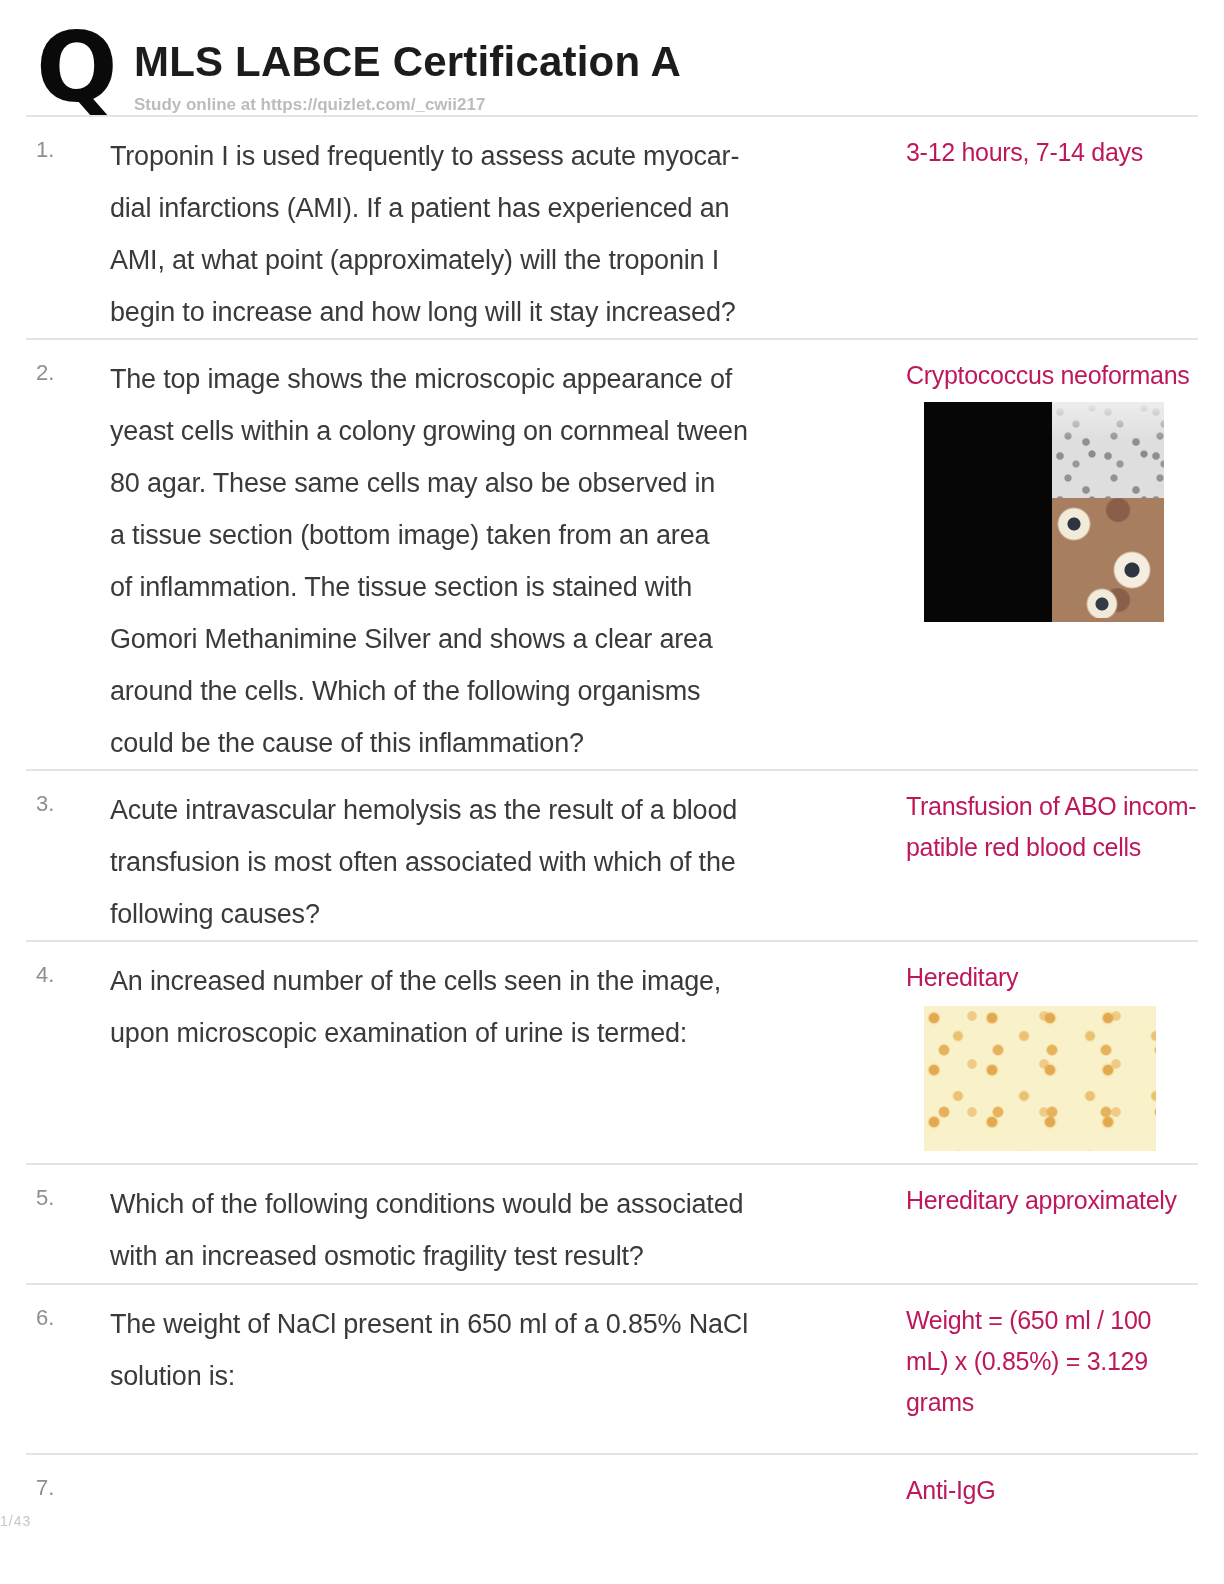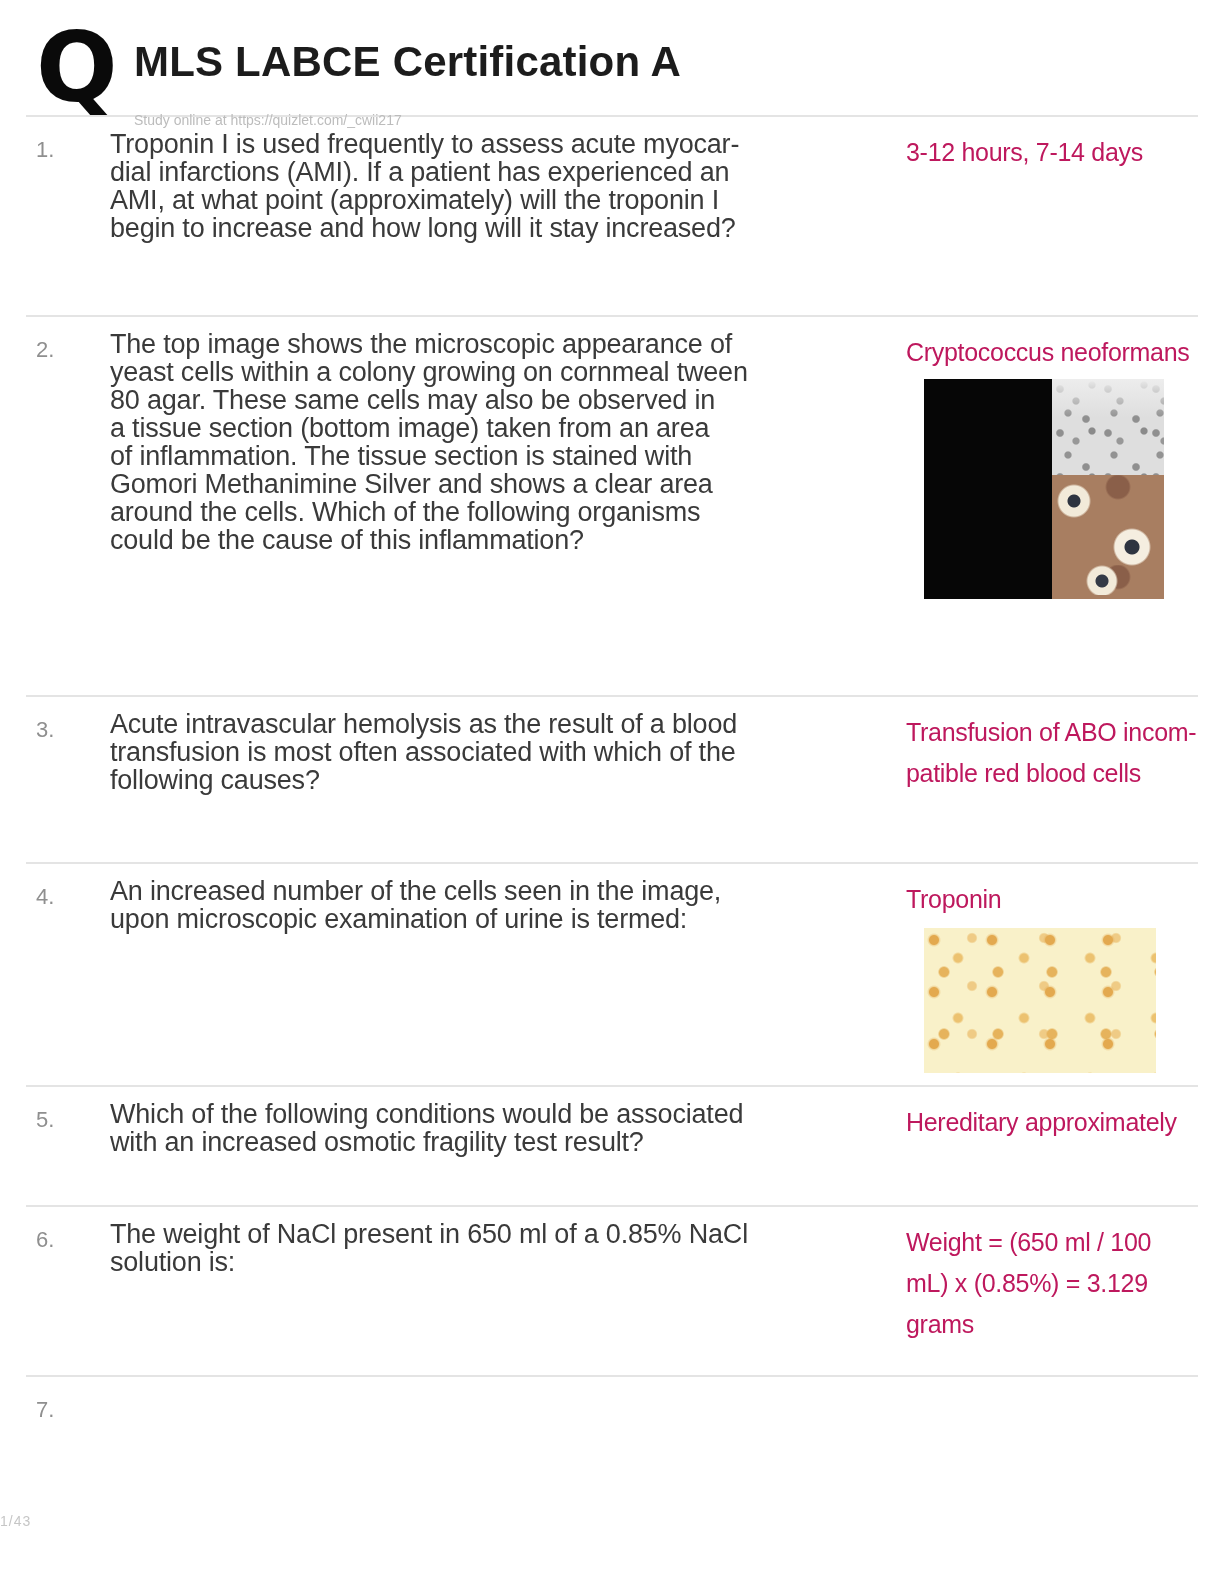--- a/index.html
+++ b/index.html
@@ -31,24 +31,24 @@
     user-select: none;
   }
   .header-text { margin-left: 18px; padding-top: 8px; }
   .title {
     font-size: 42px;
     font-weight: 700;
     color: #1c1c1c;
     letter-spacing: 0.2px;
   }
   .subtitle {
-    margin-top: 26px;
-    font-size: 14px;
+    margin-top: 9px;
+    font-size: 17px;
     color: #bcbcbc;
-    font-weight: 400;
+    font-weight: 700;
   }
   
   .rows { margin: 0 26px; }
   .row {
     display: grid;
     grid-template-columns: 74px 796px 1fr;
     border-top: 2px solid #e4e4e4;
     padding: 13px 0 0 10px;
     box-sizing: border-box;
   }
@@ -60,21 +60,21 @@
   .row-6 { min-height: 170px; }
   .row-7 { min-height: 90px; }
   .q-num {
     font-size: 22px;
     color: #8f8f8f;
     line-height: 40px;
   }
   .q-text {
     font-size: 27px;
     color: #3a3a3a;
-    line-height: 28px;
+    line-height: 52px;
     white-space: pre-line;
     letter-spacing: -0.2px;
   }
   .a-cell { padding-top: 2px; }
   .a-text {
     font-size: 25px;
     color: #be185d;
     line-height: 41px;
     white-space: pre-line;
     letter-spacing: -0.3px;
@@ -193,21 +193,21 @@
         <div class="a-text">Transfusion of ABO incom-
 patible red blood cells</div>
       </div>
     </div>
 
     <div class="row row-4">
       <div class="q-num">4.</div>
       <div class="q-text">An increased number of the cells seen in the image,
 upon microscopic examination of urine is termed:</div>
       <div class="a-cell">
-        <div class="a-text">Troponin</div>
+        <div class="a-text">Hereditary</div>
         <div class="img-urine"></div>
       </div>
     </div>
 
     <div class="row row-5">
       <div class="q-num">5.</div>
       <div class="q-text">Which of the following conditions would be associated
 with an increased osmotic fragility test result?</div>
       <div class="a-cell">
         <div class="a-text">Hereditary approximately</div>
@@ -221,19 +221,22 @@
       <div class="a-cell">
         <div class="a-text">Weight = (650 ml / 100
 mL) x (0.85%) = 3.129
 grams</div>
       </div>
     </div>
 
     <div class="row row-7">
       <div class="q-num">7.</div>
       <div class="q-text"></div>
+      <div class="a-cell">
+        <div class="a-text">Anti-IgG</div>
+      </div>
     </div>
 
   </div>
 
   <div class="footer">1/43</div>
 
 </div>
 
 </body></html>

